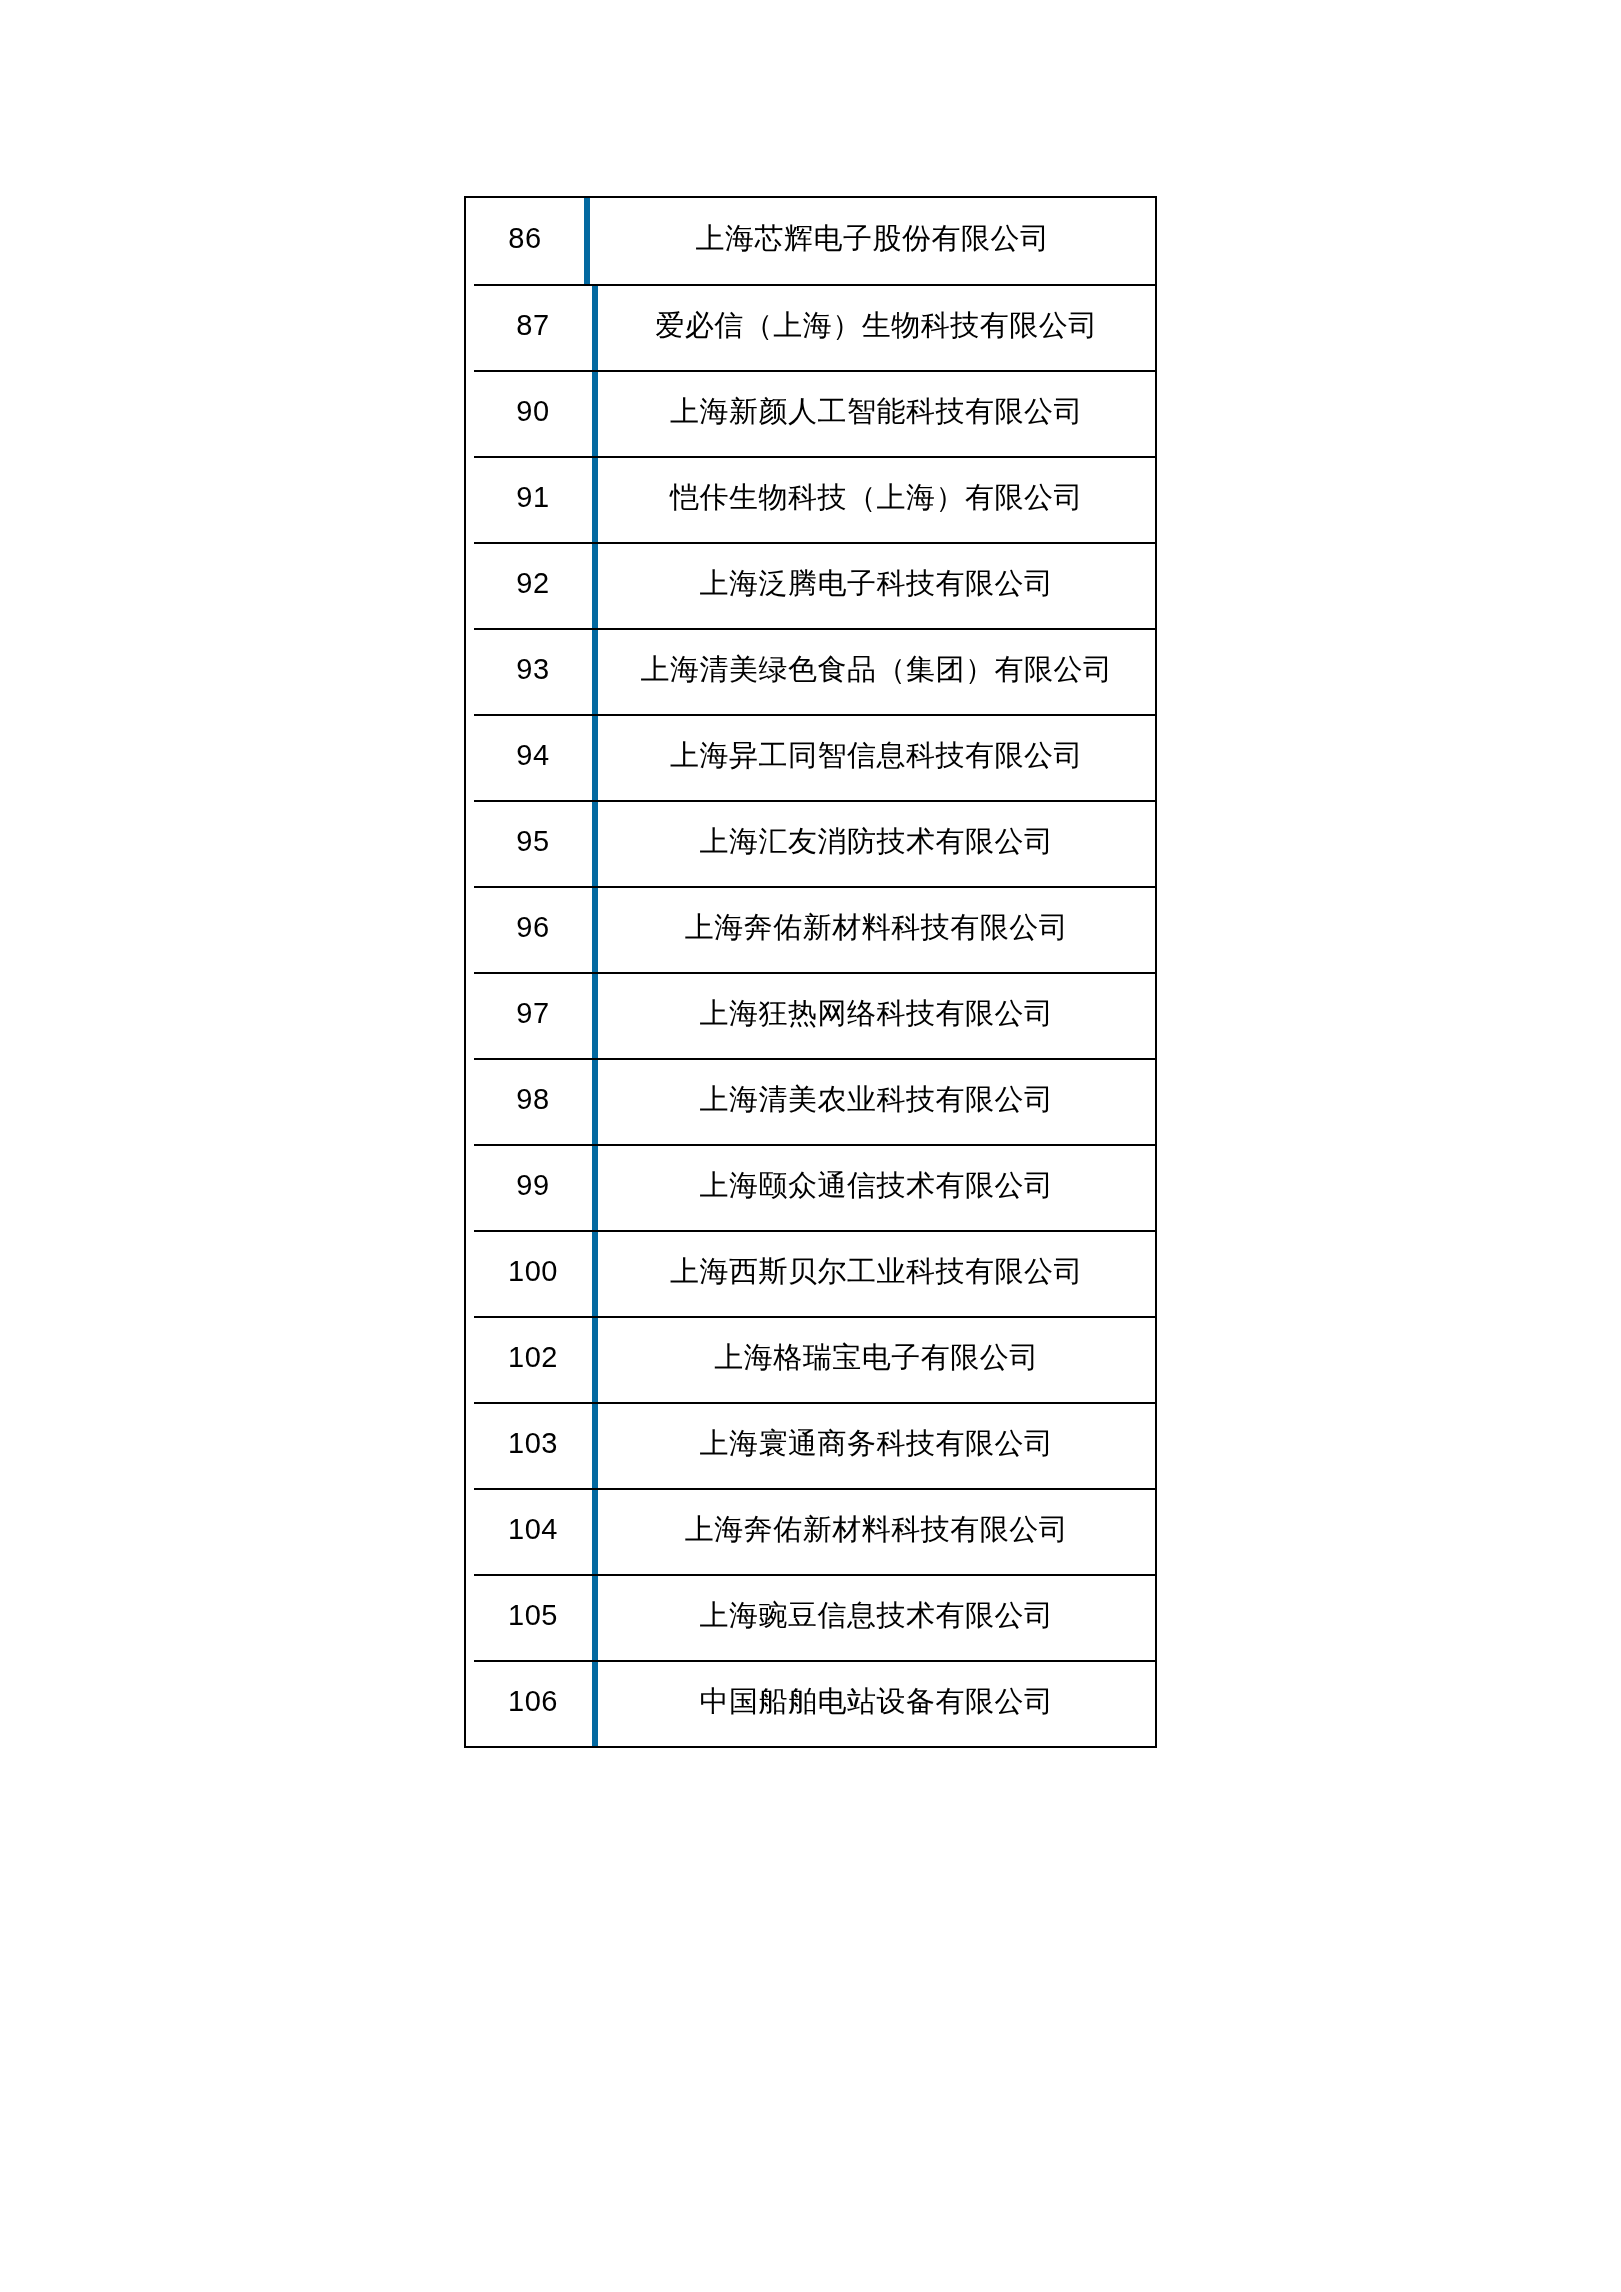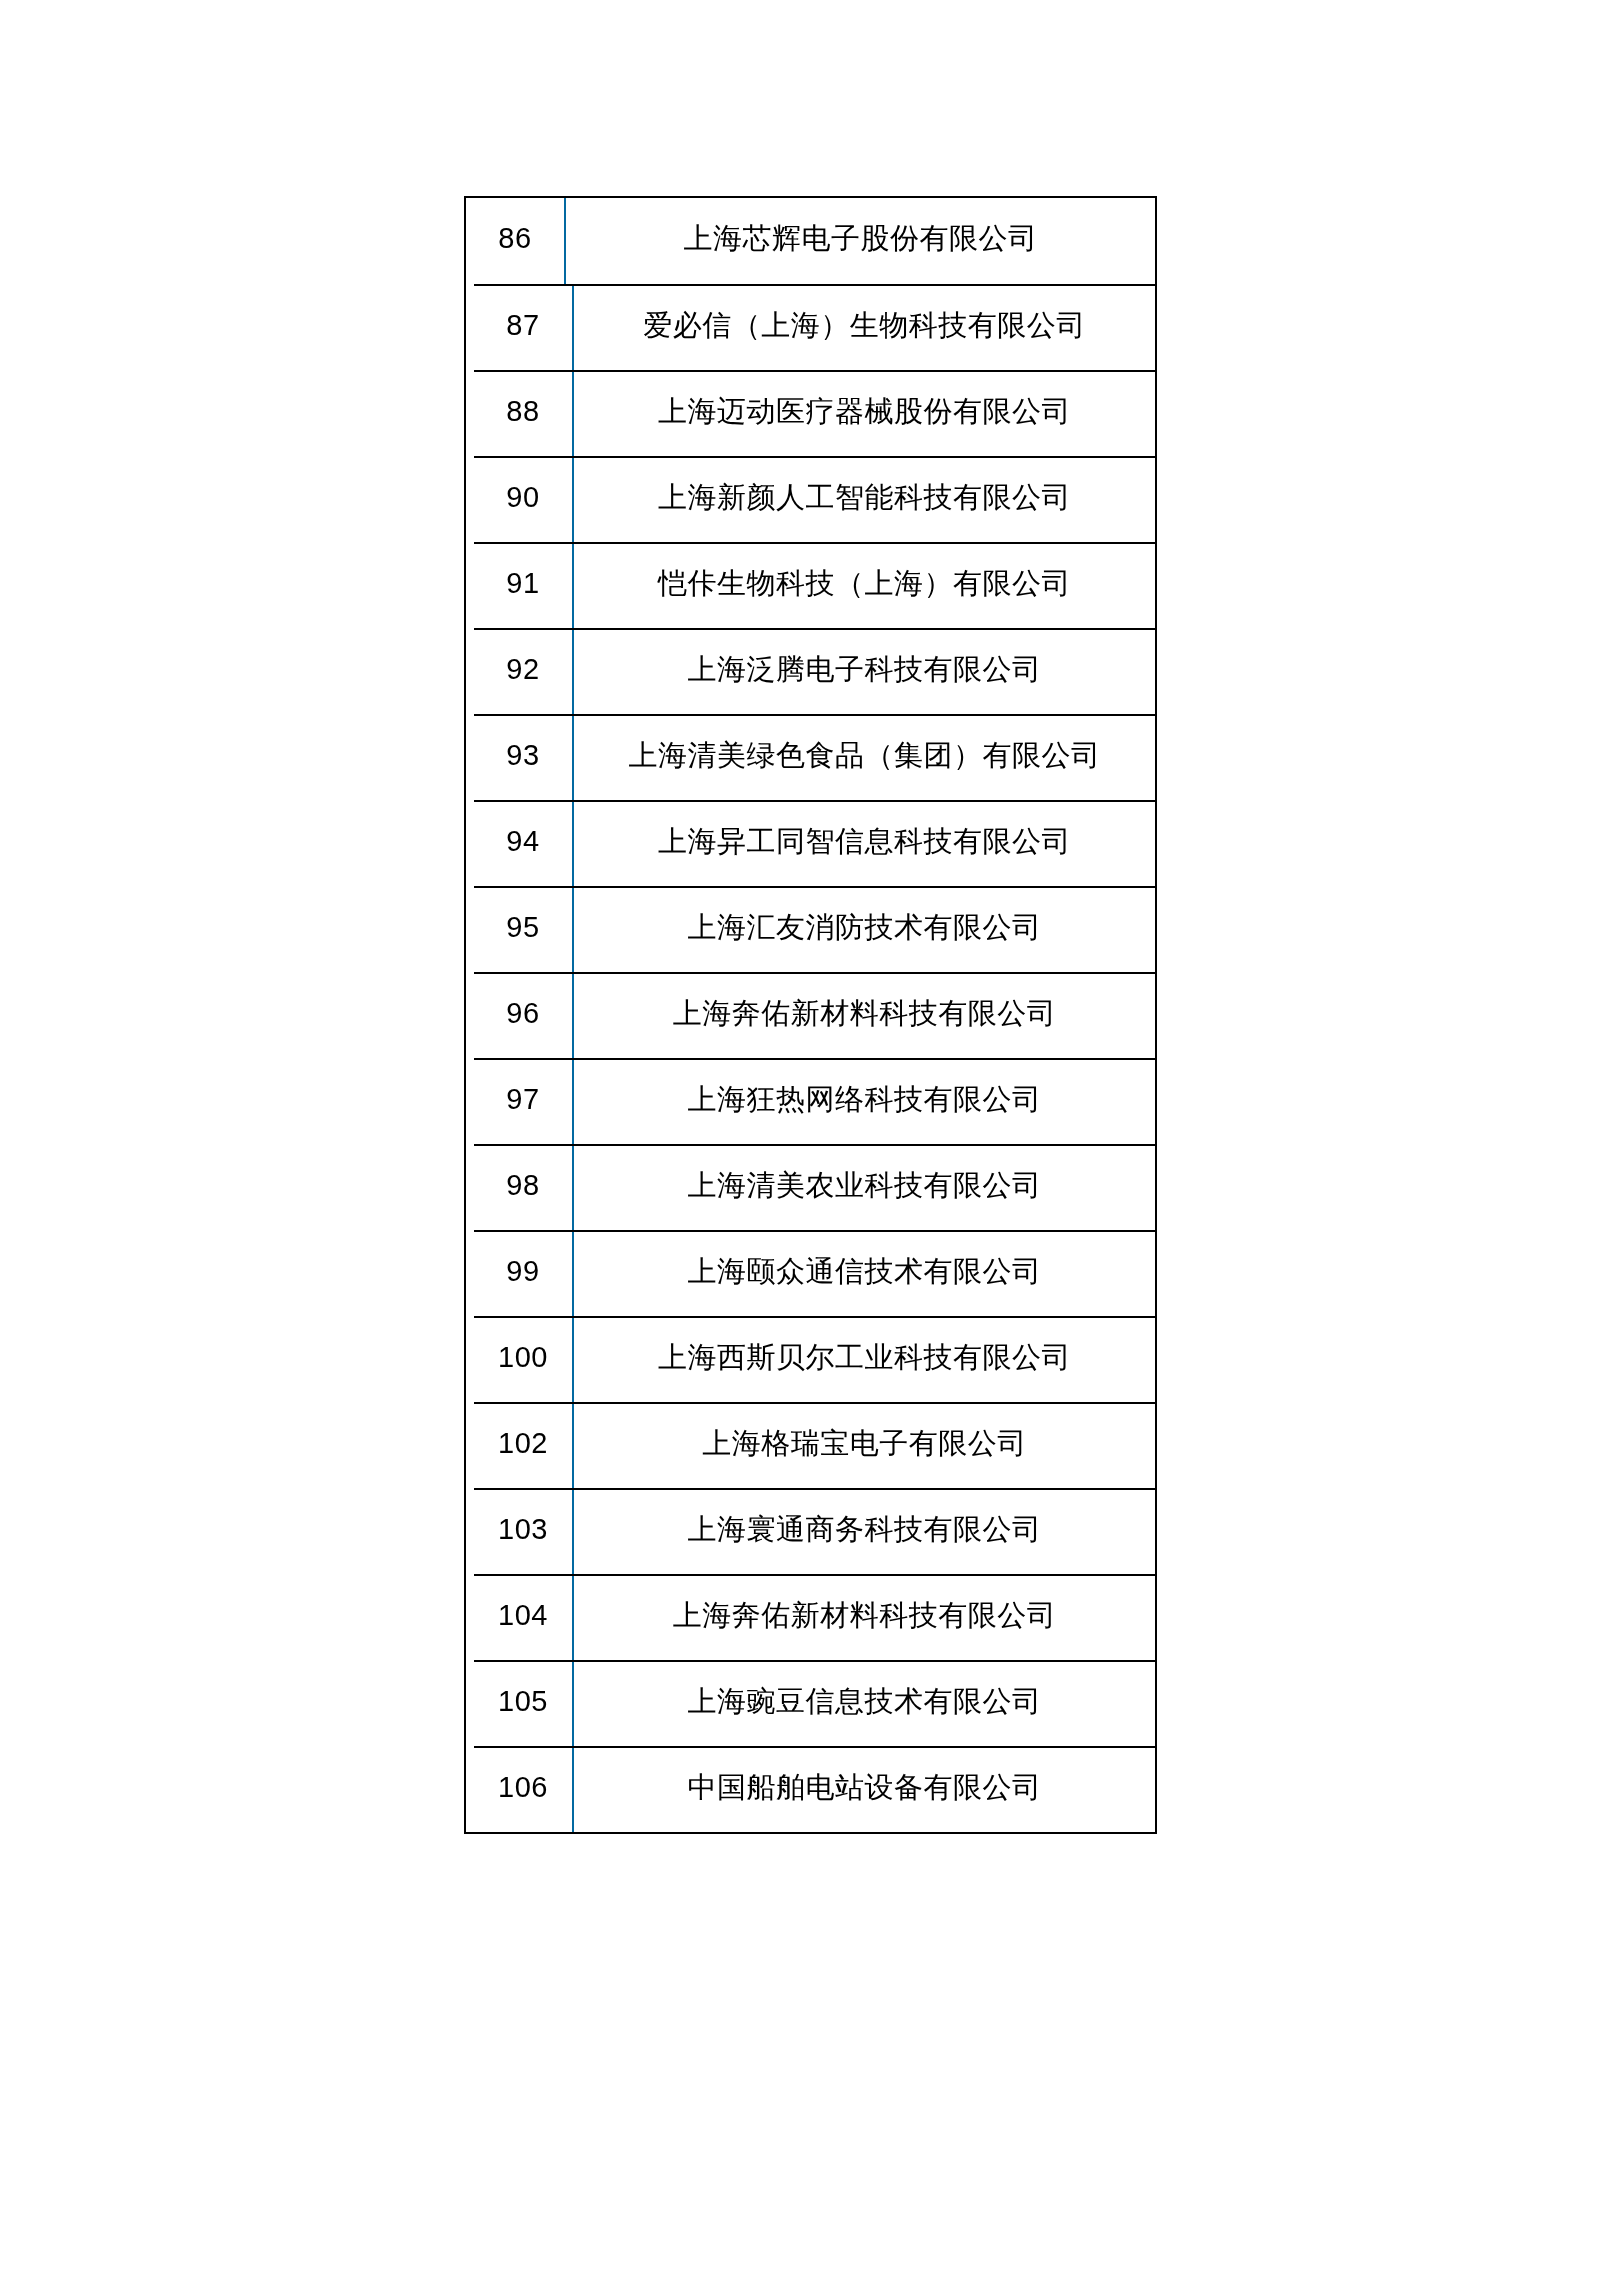--- a/index.html
+++ b/index.html
@@ -39,22 +39,22 @@
     display: flex;
     align-items: center;
     justify-content: center;
     font-size: 29px;
     line-height: 1;
     letter-spacing: 0.5px;
     box-sizing: border-box;
     padding-bottom: 5.9px; 
   }
   .cell-num {
-    width: 100px;
-    border-right: 2px solid #0369a1;
+    width: 124px;
+    border-right: 6px solid #0369a1;
     flex: 0 0 auto;
     text-align: right;
   }
   .cell-name {
     flex: 1 1 auto;
     text-align: right;
     white-space: nowrap;
   }
 </style>
 </head>
@@ -62,24 +62,20 @@
 
 <div class="page">
   <div class="company-table" id="company-table">
       <div class="trow">
         <div class="cell cell-num">86</div>
         <div class="cell cell-name">上海芯辉电子股份有限公司</div>
       </div>
       <div class="trow">
         <div class="cell cell-num">87</div>
         <div class="cell cell-name">爱必信（上海）生物科技有限公司</div>
-      </div>
-      <div class="trow">
-        <div class="cell cell-num">88</div>
-        <div class="cell cell-name">上海迈动医疗器械股份有限公司</div>
       </div>
       <div class="trow">
         <div class="cell cell-num">90</div>
         <div class="cell cell-name">上海新颜人工智能科技有限公司</div>
       </div>
       <div class="trow">
         <div class="cell cell-num">91</div>
         <div class="cell cell-name">恺佧生物科技（上海）有限公司</div>
       </div>
       <div class="trow">

